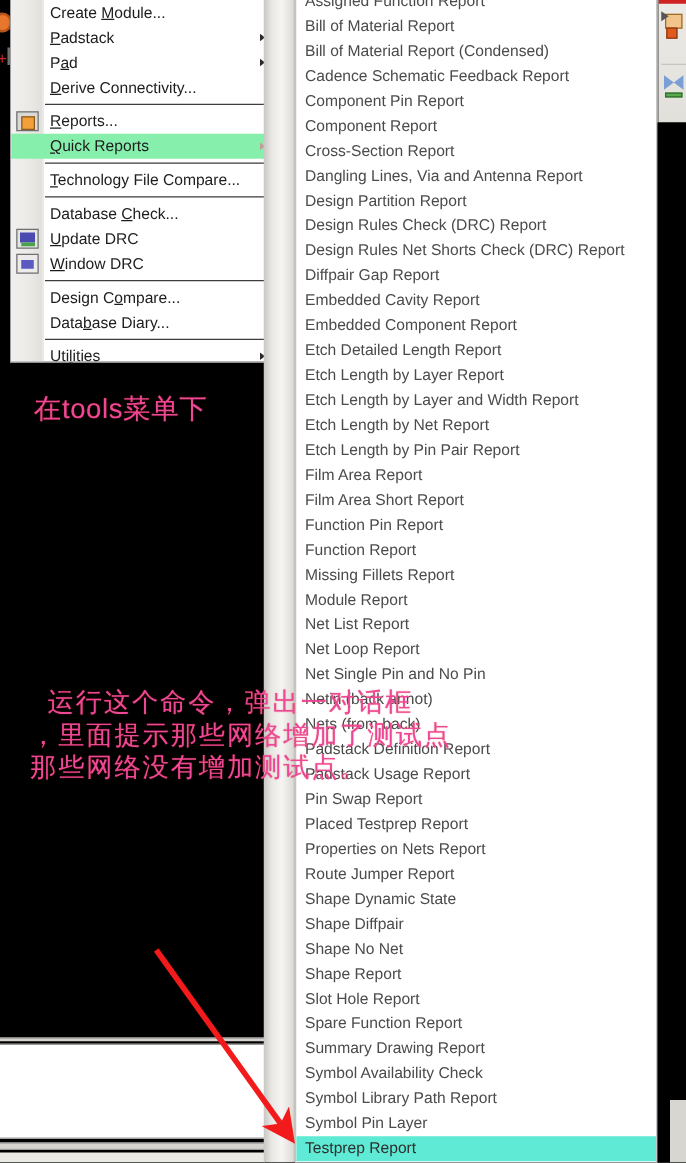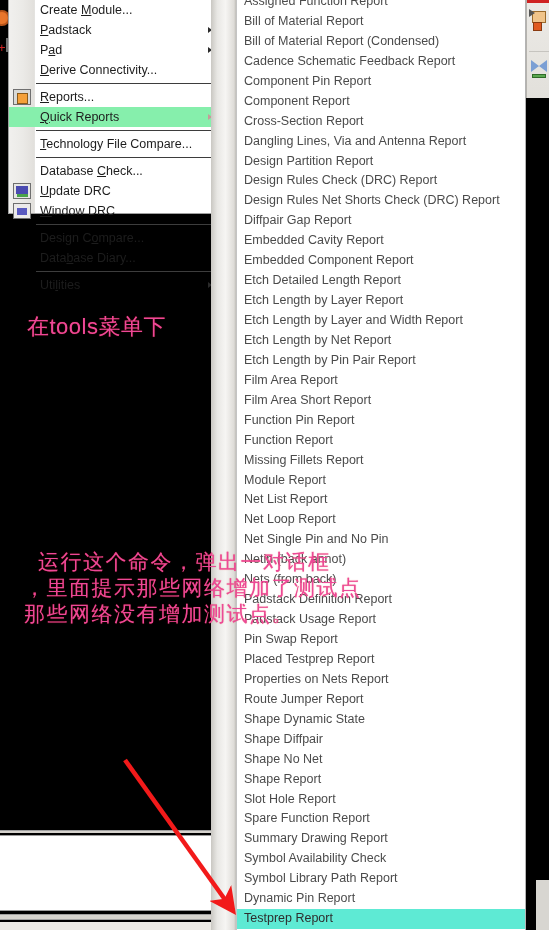--- a/index.html
+++ b/index.html
@@ -22,21 +22,21 @@
     border-top: 1px solid #9a9a9a;
     border-bottom: 1px solid #9a9a9a;
   }
   .bottom-strip1 { position: absolute; left:0; top: 830px; width:212px; height:3px; background:#d6d3ce; border-top:1px solid #a0a0a0;}
   .bottom-strip2 { position: absolute; left:0; top: 914px; width:212px; height:6px; background:#d6d3ce; border-top:1px solid #a0a0a0; border-bottom:1px solid #a0a0a0;}
   .bottom-strip3 { position: absolute; left:0; top: 922px; width:212px; height:8px; background:#eceae5;}
 
   
   .menu-panel {
     position: absolute; left: 8px; top: -1px;
-    width: 211px; height: 215px;
+    width: 211px; height: 291px;
     background: #ffffff;
     border: 1px solid #9f9f9f;
     box-shadow: 1px 1px 3px rgba(0,0,0,.35);
   }
   .menu-gutter {
     position: absolute; left: 0; top: 0; width: 26px; height: 100%;
     background: linear-gradient(to right, #f1f0ee 0%, #ebeae7 55%, #e2e0dc 100%);
     border-right: 1px solid #e4e3e0;
   }
   .menu-items { position: absolute; left: 0; top: 0; width: 100%; }
@@ -212,21 +212,21 @@
         <div class="si"><span>Route Jumper Report</span></div>
         <div class="si"><span>Shape Dynamic State</span></div>
         <div class="si"><span>Shape Diffpair</span></div>
         <div class="si"><span>Shape No Net</span></div>
         <div class="si"><span>Shape Report</span></div>
         <div class="si"><span>Slot Hole Report</span></div>
         <div class="si"><span>Spare Function Report</span></div>
         <div class="si"><span>Summary Drawing Report</span></div>
         <div class="si"><span>Symbol Availability Check</span></div>
         <div class="si"><span>Symbol Library Path Report</span></div>
-        <div class="si"><span>Dynamic Pin Report</span></div>
+        <div class="si"><span>Symbol Pin Layer</span></div>
         <div class="si selected"><span>Testprep Report</span></div>
         <div class="si"></div>
       </div>
   </div>
 
   <div class="right-toolbar">
     <div class="rt-top-red"></div>
     <div class="rt-btn b1">
       <div class="rt-chip-a"></div>
       <div class="rt-chip-b"></div>

